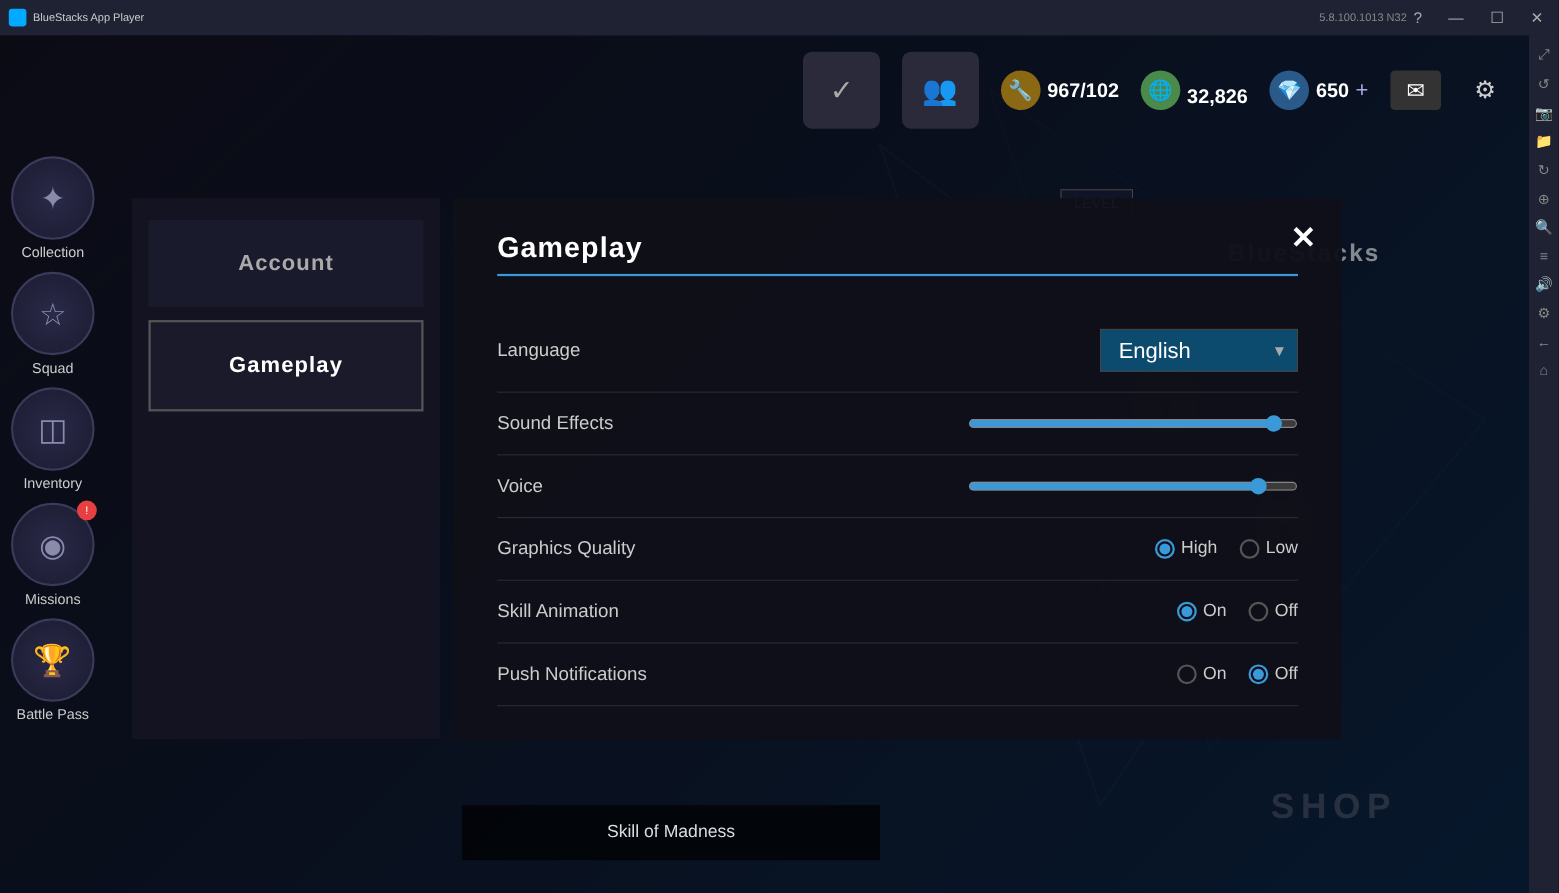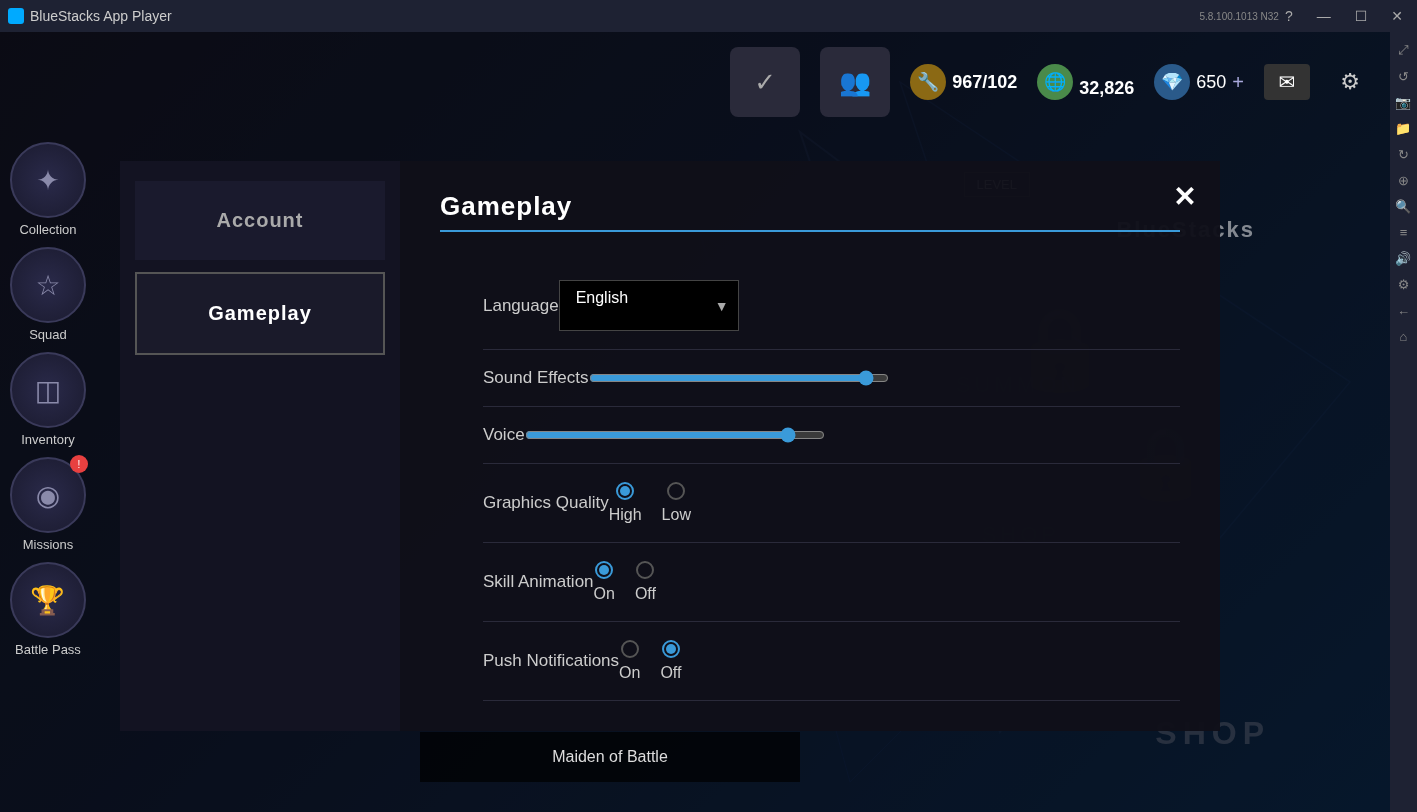--- a/index.html
+++ b/index.html
@@ -28,21 +28,21 @@
     .title-bar-logo {
       width: 16px;
       height: 16px;
       background: #00aaff;
       border-radius: 3px;
       margin-right: 6px;
       flex-shrink: 0;
     }
     .title-bar-title {
       color: #ccc;
-      font-size: 14px;
+      font-size: 10px;
       flex: 1;
     }
     .title-bar-controls {
       display: flex;
       gap: 12px;
       align-items: center;
     }
     .title-bar-btn {
       color: #aaa;
       font-size: 14px;
@@ -222,25 +222,26 @@
       display: flex;
       align-items: center;
       justify-content: center;
       cursor: pointer;
       border-radius: 2px;
     }
 
     
     .settings-modal {
       position: absolute;
-      top: 129px;
+      top: 148px;
       left: 120px;
       width: 1100px;
       display: flex;
       z-index: 50;
+      gap: 12px;
     }
 
     
     .settings-left {
       width: 280px;
       background: rgba(20, 20, 35, 0.95);
       display: flex;
       flex-direction: column;
       padding: 20px 15px;
       gap: 12px;
@@ -300,41 +301,41 @@
     .settings-title-underline {
       width: 100%;
       height: 2px;
       background: #3a9ad9;
       margin-bottom: 30px;
     }
 
     .settings-row {
       display: flex;
       align-items: center;
+      justify-content: space-between;
       padding: 18px 0;
       border-bottom: 1px solid #2a2a3a;
-      margin-left: 43px;
     }
     .settings-row-label {
       color: #ccc;
       font-size: 17px;
     }
     .settings-row-control {
       display: flex;
       align-items: center;
       gap: 16px;
     }
 
     
     .lang-dropdown {
-      background: #000000;
+      background: #0c4a6e;
       border: 1px solid #444;
       color: #fff;
-      font-size: 16px;
-      padding: 8px 30px 24px 16px;
+      font-size: 20px;
+      padding: 8px 30px 7px 16px;
       appearance: none;
       cursor: pointer;
       width: 180px;
       position: relative;
     }
     .lang-dropdown-wrap {
       position: relative;
       display: inline-block;
     }
     .lang-dropdown-arrow {
@@ -357,21 +358,20 @@
       align-items: center;
       gap: 20px;
     }
     .radio-option {
       display: flex;
       align-items: center;
       gap: 6px;
       color: #ccc;
       font-size: 16px;
       cursor: pointer;
-      flex-direction: column;
     }
     .radio-dot {
       width: 18px;
       height: 18px;
       border-radius: 50%;
       border: 2px solid #555;
       display: flex;
       align-items: center;
       justify-content: center;
     }
@@ -515,21 +515,21 @@
     <div class="topbar-item">
       <div class="topbar-icon icon-gold">🔧</div>
       <span style="color:#fff;font-size:18px;font-weight:bold;">967/102</span>
     </div>
     <div class="topbar-item">
       <div class="topbar-icon icon-gem">🌐</div>
       <span style="color:#fff;font-size:18px;font-weight:bold;margin-top:12px;">32,826</span>
     </div>
     <div class="topbar-item">
       <div class="topbar-icon icon-diamond">💎</div>
-      <span style="color:#fff;font-size:18px;font-weight:normal;">650</span>
+      <span style="color:#fff;font-size:18px;font-weight:bold;">650</span>
       <span style="color:#aad;font-size:20px;cursor:pointer;">+</span>
     </div>
     <div class="topbar-mail">✉</div>
     <div class="topbar-settings">⚙</div>
   </div>
 
   <div class="left-sidebar">
     <div class="sidebar-nav-item">
       <div class="sidebar-nav-icon">✦</div>
       <span class="sidebar-nav-label">Collection</span>
@@ -559,21 +559,21 @@
     <span>LEVEL</span>
   </div>
   <div class="bluestacks-brand">
     <span>BlueStacks</span>
   </div>
   <div class="bg-lock-1">🔒</div>
   <div class="bg-lock-2">🔒</div>
   <div class="bg-summon">SUMMON</div>
   <div class="bg-shop">SHOP</div>
   <div class="bg-story">SHOP</div>
-  <div class="bg-maiden">Maiden of Battle</div>
+  <div class="bg-maiden">Skill of Madness</div>
 
   <div class="settings-modal">
 
     <div class="settings-left">
       <button class="settings-tab-btn">
         <span>Account</span>
       </button>
       <button class="settings-tab-btn active">
         <span>Gameplay</span>
       </button>

